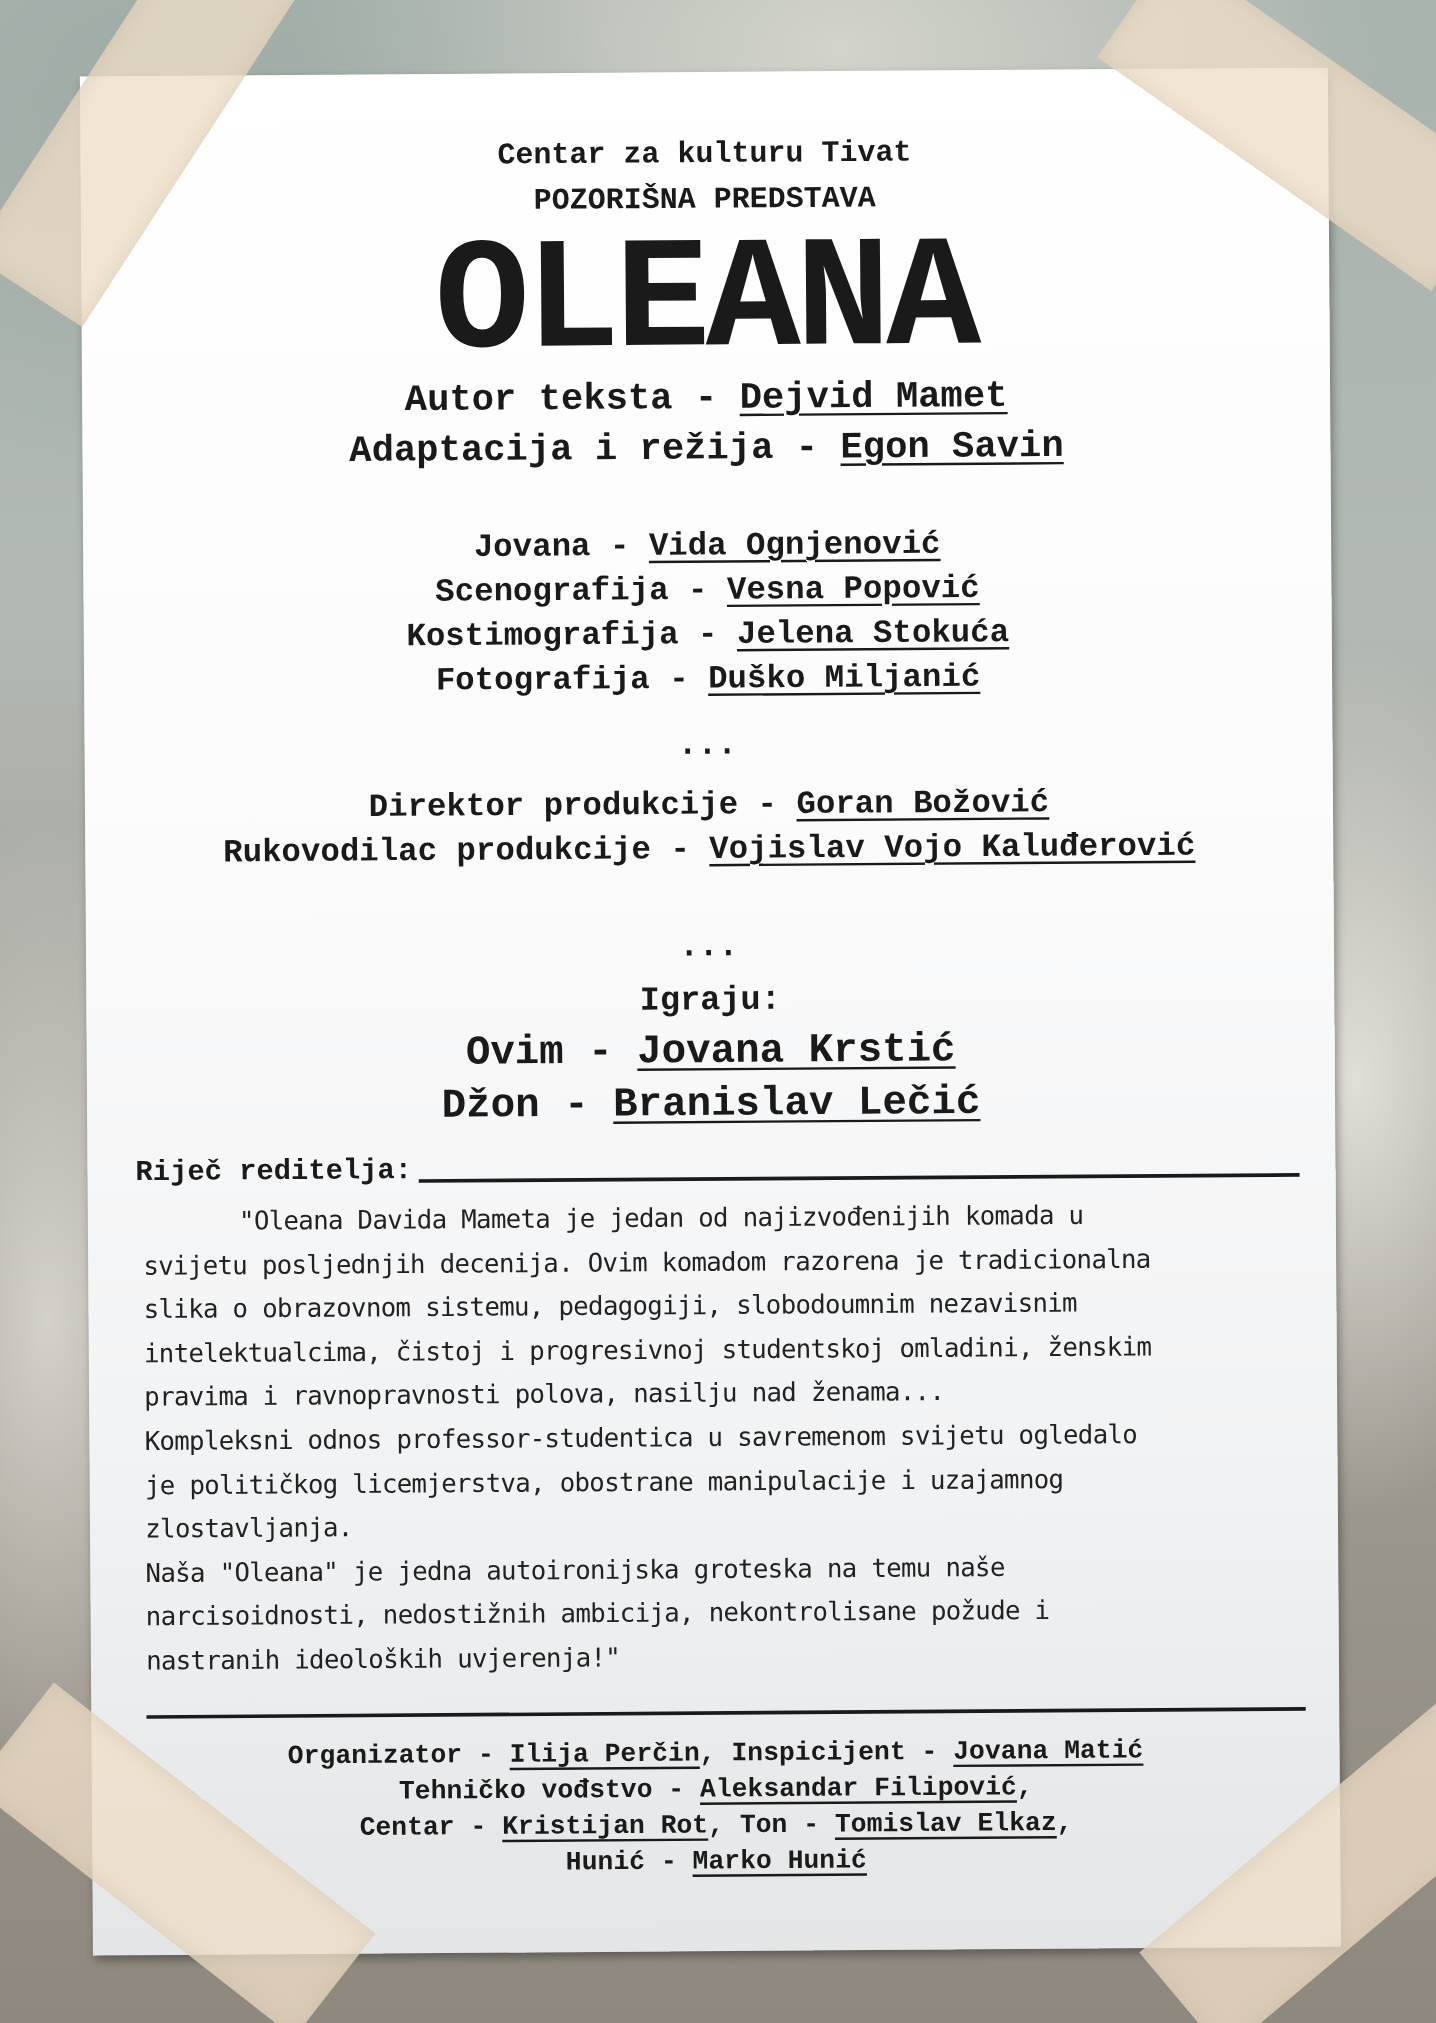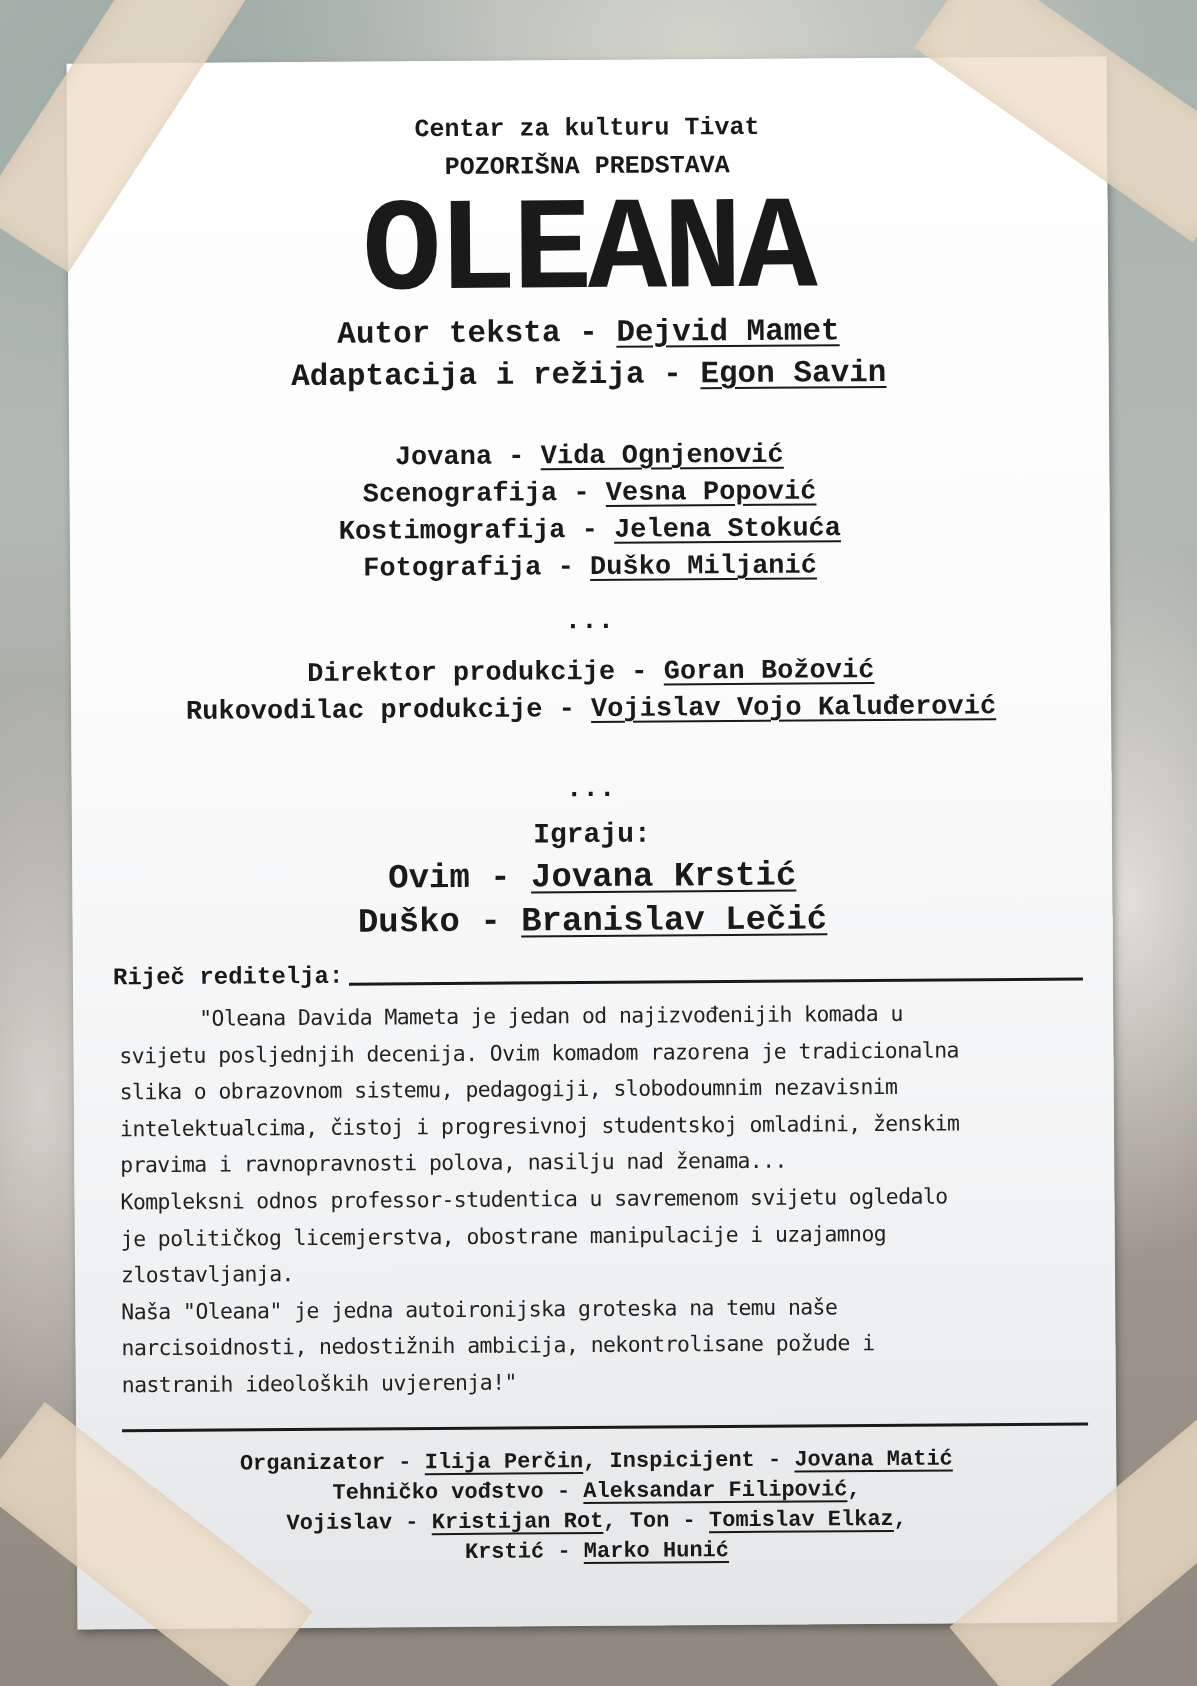--- a/index.html
+++ b/index.html
@@ -87,21 +87,21 @@
   <div class="t-production center">
     <div><span>Direktor produkcije</span><span> - </span><span class="u">Goran Božović</span></div>
     <div><span>Rukovodilac produkcije</span><span> - </span><span class="u">Vojislav Vojo Kaluđerović</span></div>
   </div>
 
   <div class="dots dots2 center">...</div>
 
   <div class="t-cast-label center">Igraju:</div>
   <div class="t-cast center">
     <div><span>Ovim</span><span> - </span><span class="u">Jovana Krstić</span></div>
-    <div><span>Duško</span><span> - </span><span class="u">Branislav Lečić</span></div>
+    <div><span>Džon</span><span> - </span><span class="u">Branislav Lečić</span></div>
   </div>
 
   <div class="note-head">
     <span class="note-label">Riječ reditelja:</span>
     <span class="note-line"></span>
   </div>
 
   <div class="note-body">
     <p class="indent">"Oleana Davida Mameta je jedan od najizvođenijih komada u</p>
     <p>svijetu posljednjih decenija. Ovim komadom razorena je tradicionalna</p>
@@ -119,20 +119,20 @@
   <div class="rule-bottom"></div>
 
   <div class="t-crew center">
     <div>
       <span>Organizator</span><span> - </span><span class="u">Ilija Perčin</span><span>, </span><span>Inspicijent</span><span> - </span><span class="u">Jovana Matić</span>
     </div>
     <div>
       <span>Tehničko vođstvo</span><span> - </span><span class="u">Aleksandar Filipović</span><span>,</span>
     </div>
     <div>
-      <span>Vojislav</span><span> - </span><span class="u">Kristijan Rot</span><span>, </span><span>Ton</span><span> - </span><span class="u">Tomislav Elkaz</span><span>,</span>
+      <span>Centar</span><span> - </span><span class="u">Kristijan Rot</span><span>, </span><span>Ton</span><span> - </span><span class="u">Tomislav Elkaz</span><span>,</span>
     </div>
     <div>
-      <span>Krstić</span><span> - </span><span class="u">Marko Hunić</span>
+      <span>Hunić</span><span> - </span><span class="u">Marko Hunić</span>
     </div>
   </div>
 
 </div>
 
 </body></html>

